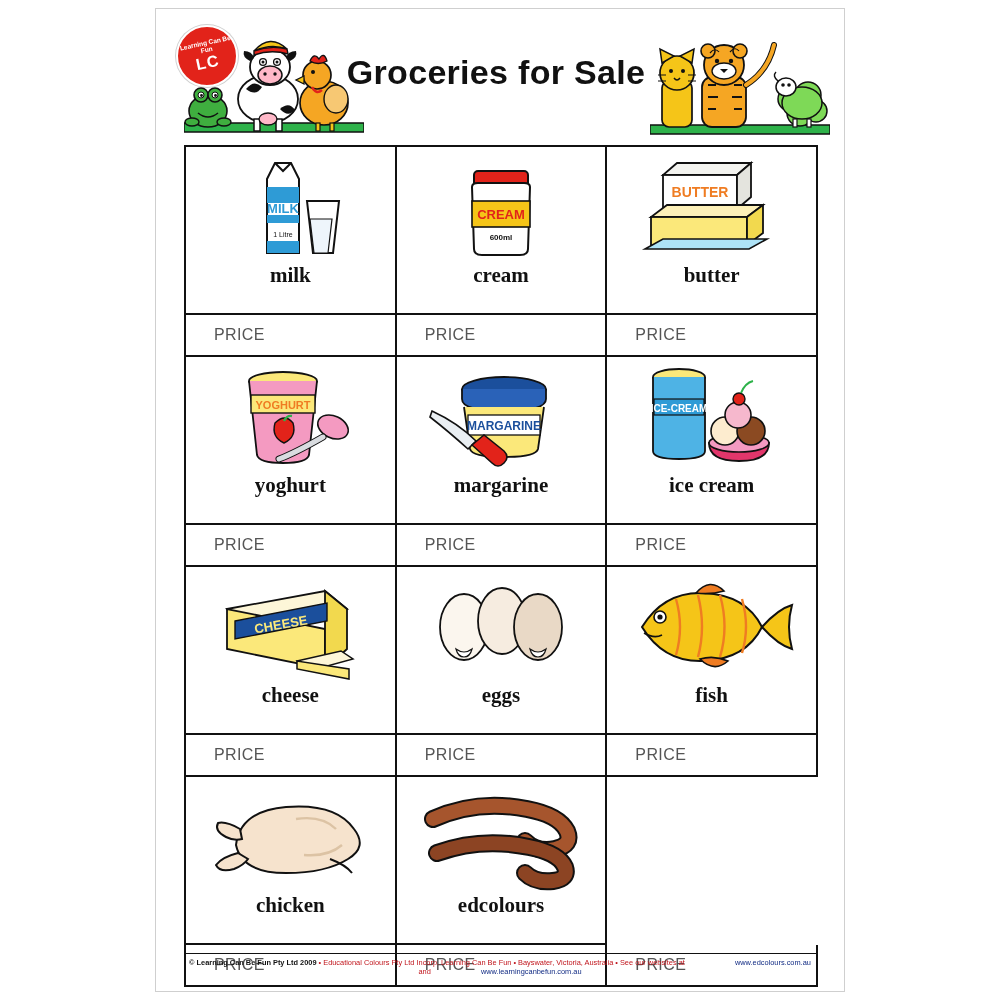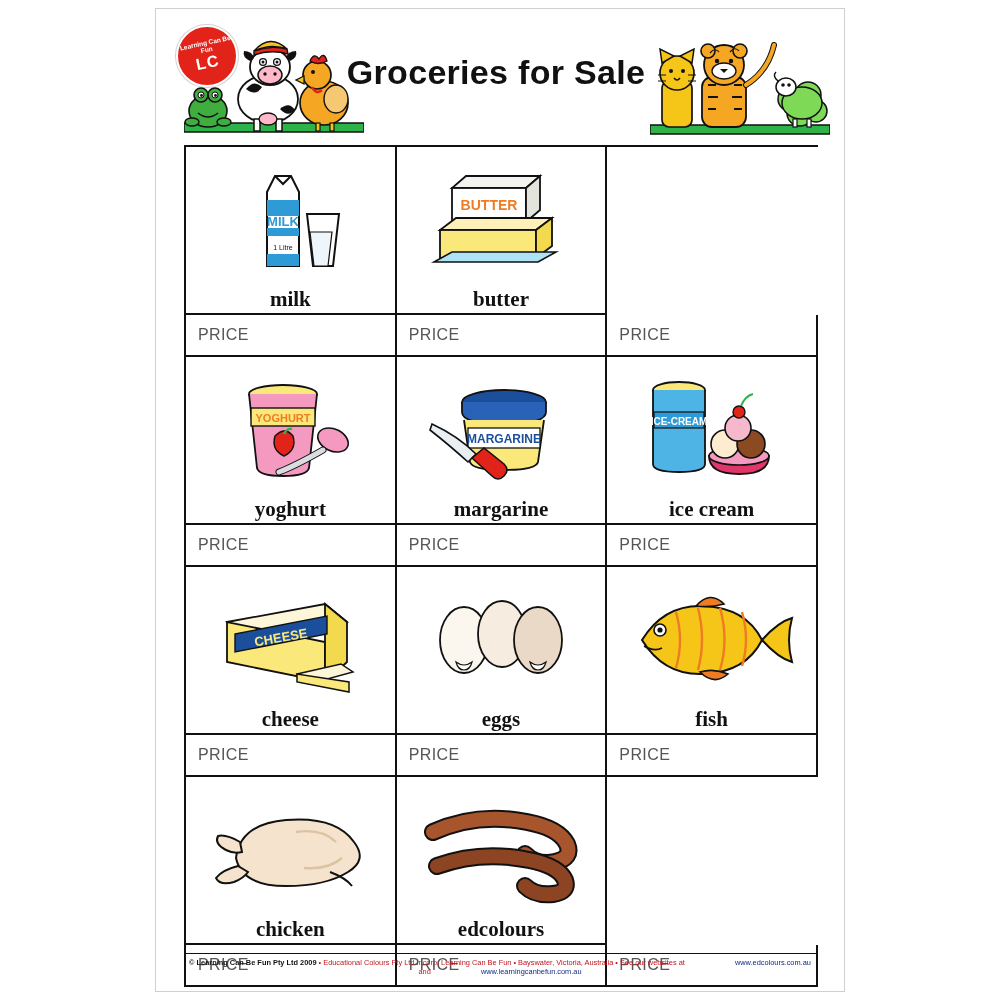--- a/index.html
+++ b/index.html
@@ -98,21 +98,21 @@
     border-right: 2px solid #111;
     border-bottom: 2px solid #111;
     position: relative;
   }
   .item-cell {
     height: 168px;
     display: flex;
     flex-direction: column;
     align-items: center;
     justify-content: flex-end;
-    padding-bottom: 1px;
+    padding-bottom: 25px;
   }
   .item-art {
     flex: 1 1 auto;
     width: 100%;
     display: flex;
     align-items: center;
     justify-content: center;
   }
   .item-label {
     font-family: "Liberation Serif", serif;
@@ -120,21 +120,21 @@
     font-size: 21px;
     color: #111;
     text-align: center;
     line-height: 1;
     padding-bottom: 2px;
   }
   .price-cell {
     height: 42px;
     display: flex;
     align-items: center;
-    padding-left: 12px;
+    padding-left: 28px;
   }
   .price-label {
     font-family: "Liberation Sans", sans-serif;
     font-size: 16px;
     color: #555555;
     letter-spacing: 0.4px;
   }
   
   .footer {
     position: absolute;
@@ -285,20 +285,32 @@
             <path d="M60 18 l8 8 l8 -8" fill="none" stroke="#111" stroke-width="2"></path>
             <text x="68" y="68" font-family="Liberation Sans, sans-serif" font-size="13" font-weight="bold" fill="#2e9bd6" text-anchor="middle">MILK</text>
             <text x="68" y="92" font-family="Liberation Sans, sans-serif" font-size="7" fill="#111" text-anchor="middle">1 Litre</text>
             <path d="M92 56 l6 52 l20 0 l6 -52z" fill="#ffffff" stroke="#111" stroke-width="2"></path>
             <path d="M95 74 l4 34 l14 0 l4 -34z" fill="#eef5fb" stroke="#111" stroke-width="1.2"></path>
           </svg>
         </div>
         <div class="item-label">milk</div>
       </div>
 
+      <div class="cell item-cell">
+        <div class="item-art">
+          <svg viewBox="0 0 150 120" width="150" height="120">
+            <rect x="48" y="26" width="54" height="16" rx="4" fill="#e2231a" stroke="#111" stroke-width="2"></rect>
+            <path d="M46 42 q0 -4 6 -4 h46 q6 0 6 4 l-2 62 q0 6 -8 6 h-38 q-8 0 -8 -6z" fill="#ffffff" stroke="#111" stroke-width="2"></path>
+            <rect x="46" y="56" width="58" height="26" fill="#f5c518" stroke="#111" stroke-width="1.6"></rect>
+            <text x="75" y="74" font-family="Liberation Sans, sans-serif" font-size="13" font-weight="bold" fill="#e2231a" text-anchor="middle">CREAM</text>
+            <text x="75" y="95" font-family="Liberation Sans, sans-serif" font-size="8" font-weight="bold" fill="#111" text-anchor="middle">600ml</text>
+          </svg>
+        </div>
+        <div class="item-label">cream</div>
+      </div>
 
       <div class="cell item-cell">
         <div class="item-art">
           <svg viewBox="0 0 170 120" width="170" height="120">
             <path d="M36 30 h74 l14 -12 h-74z" fill="#f3f3ef" stroke="#111" stroke-width="1.8"></path>
             <rect x="36" y="30" width="74" height="34" fill="#ffffff" stroke="#111" stroke-width="1.8"></rect>
             <path d="M110 30 l14 -12 v34 l-14 12z" fill="#e4e4de" stroke="#111" stroke-width="1.8"></path>
             <text x="73" y="52" font-family="Liberation Sans, sans-serif" font-size="14" font-weight="bold" fill="#ef7c22" text-anchor="middle">BUTTER</text>
             <path d="M24 72 h96 l16 -12 h-96z" fill="#fdf0b8" stroke="#111" stroke-width="1.8"></path>
             <rect x="24" y="72" width="96" height="28" fill="#fbe87a" stroke="#111" stroke-width="1.8"></rect>

